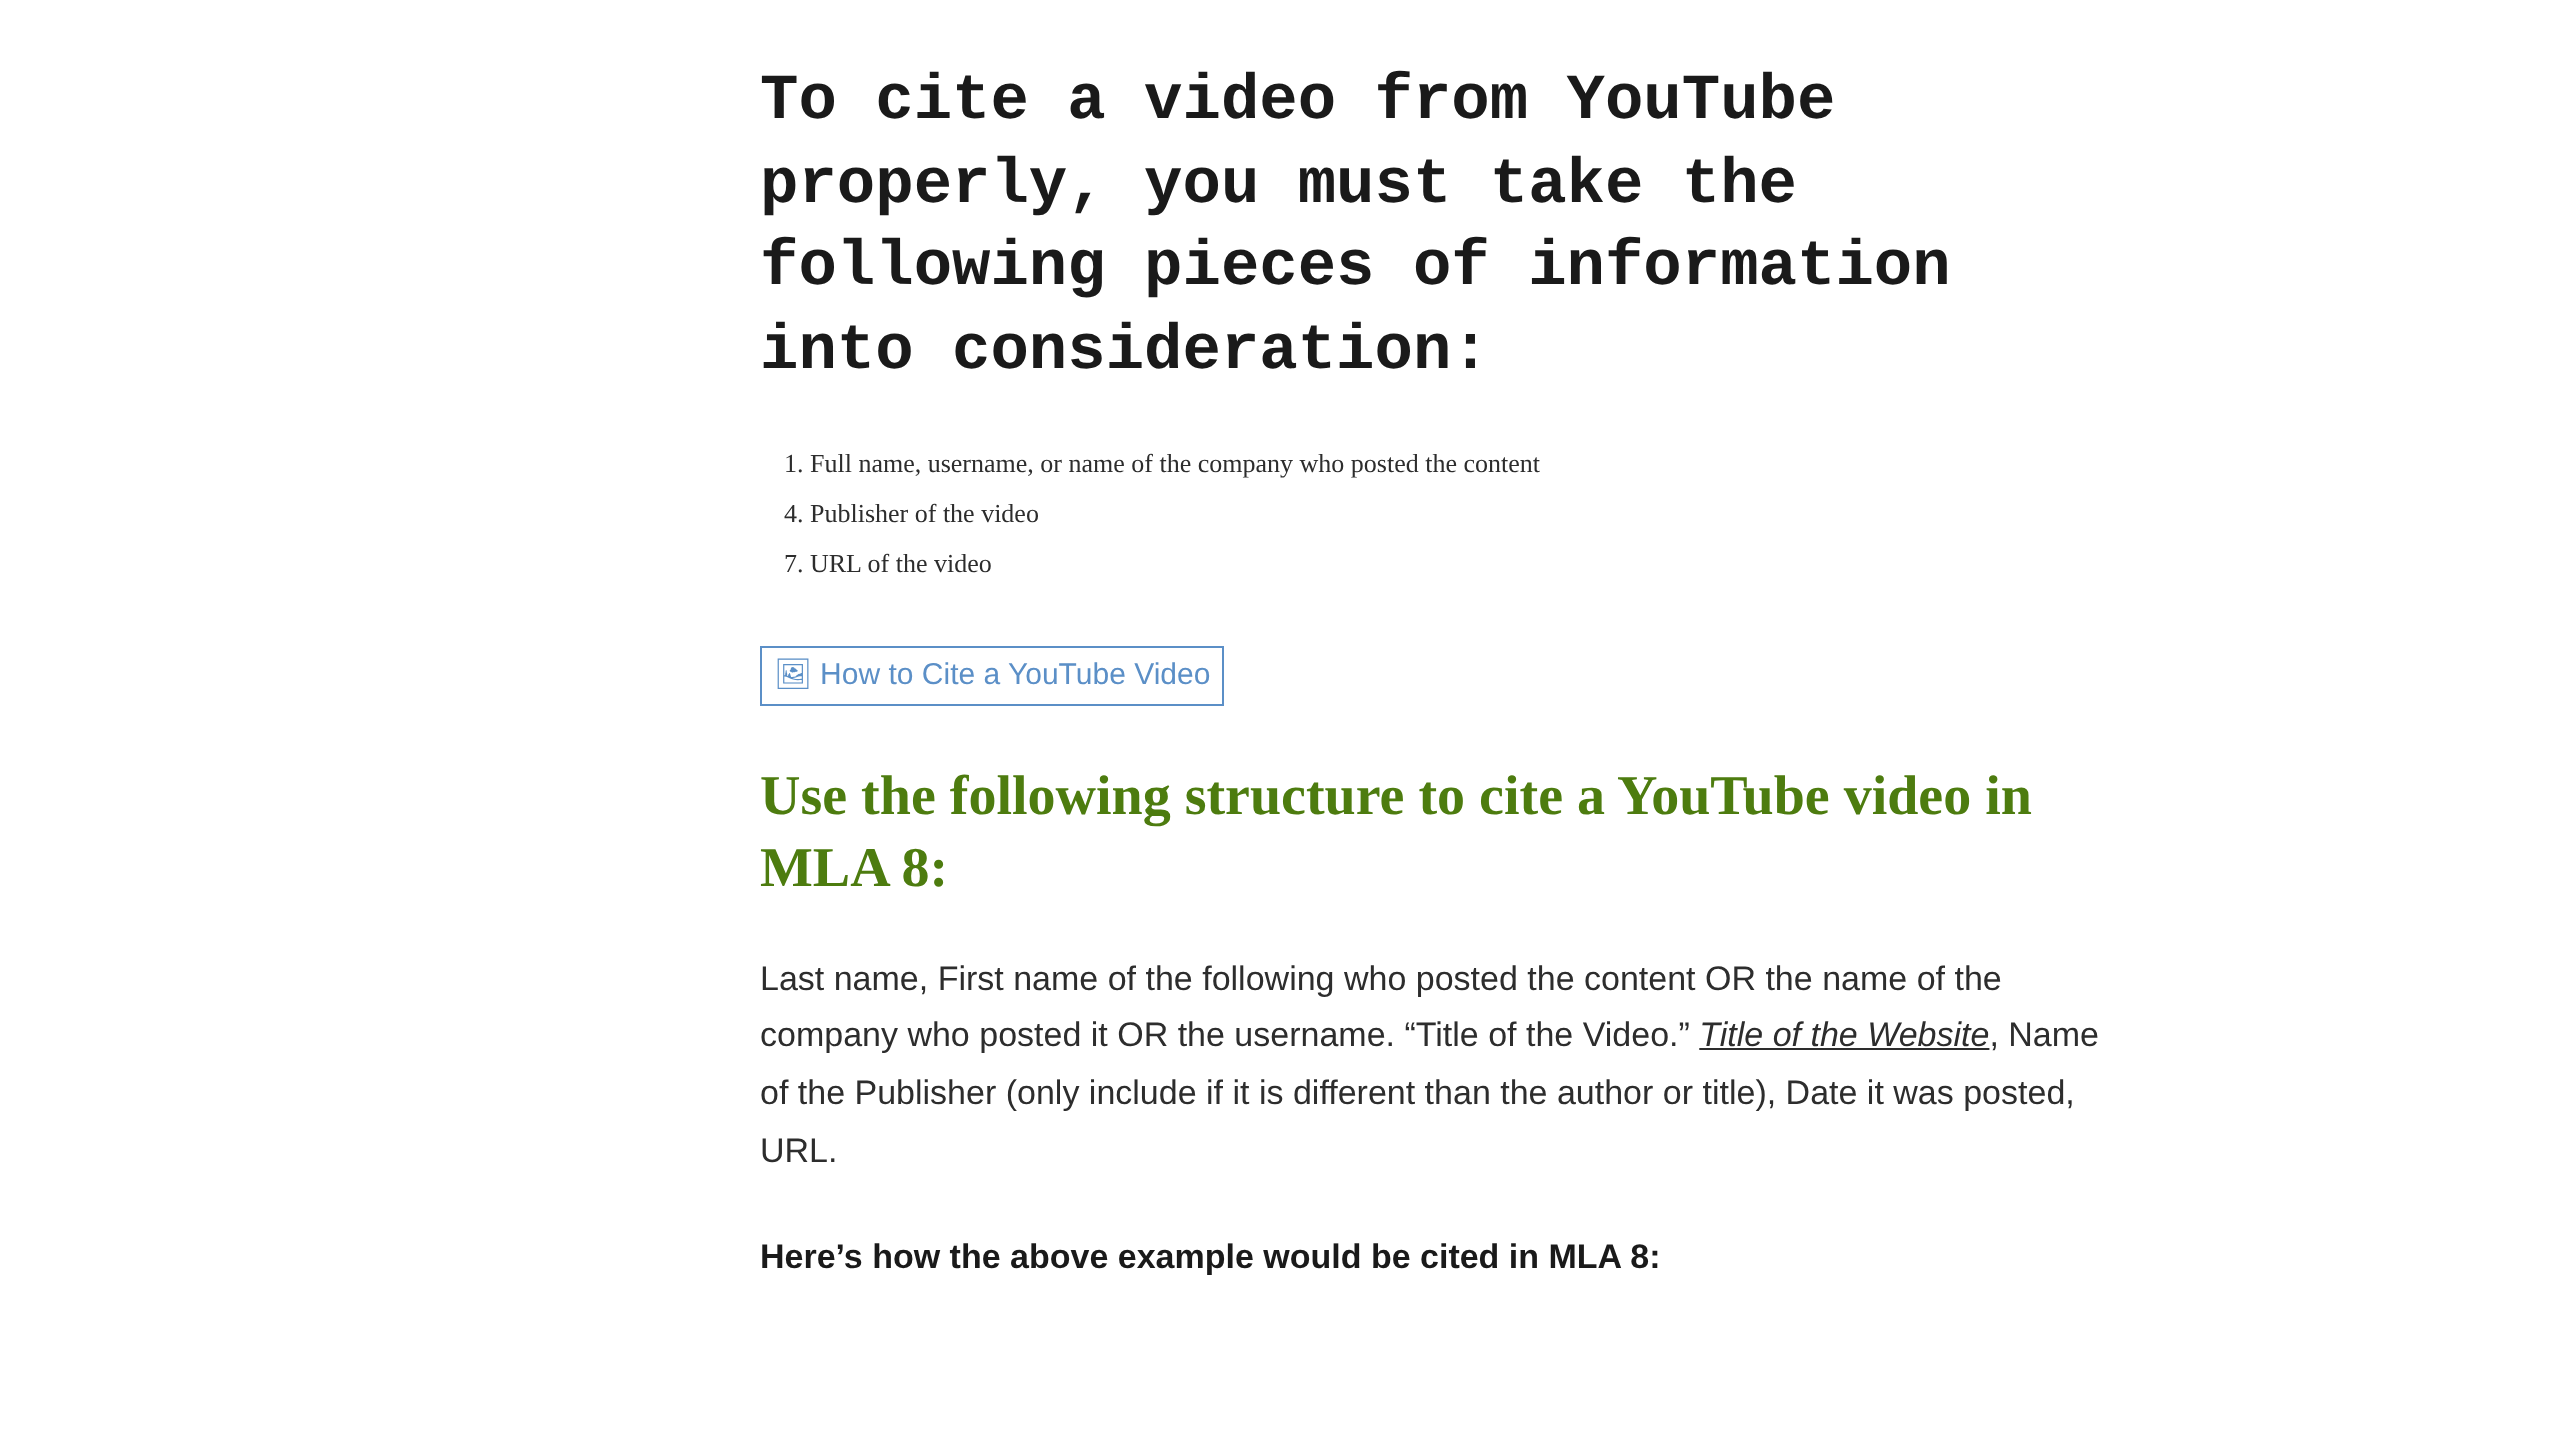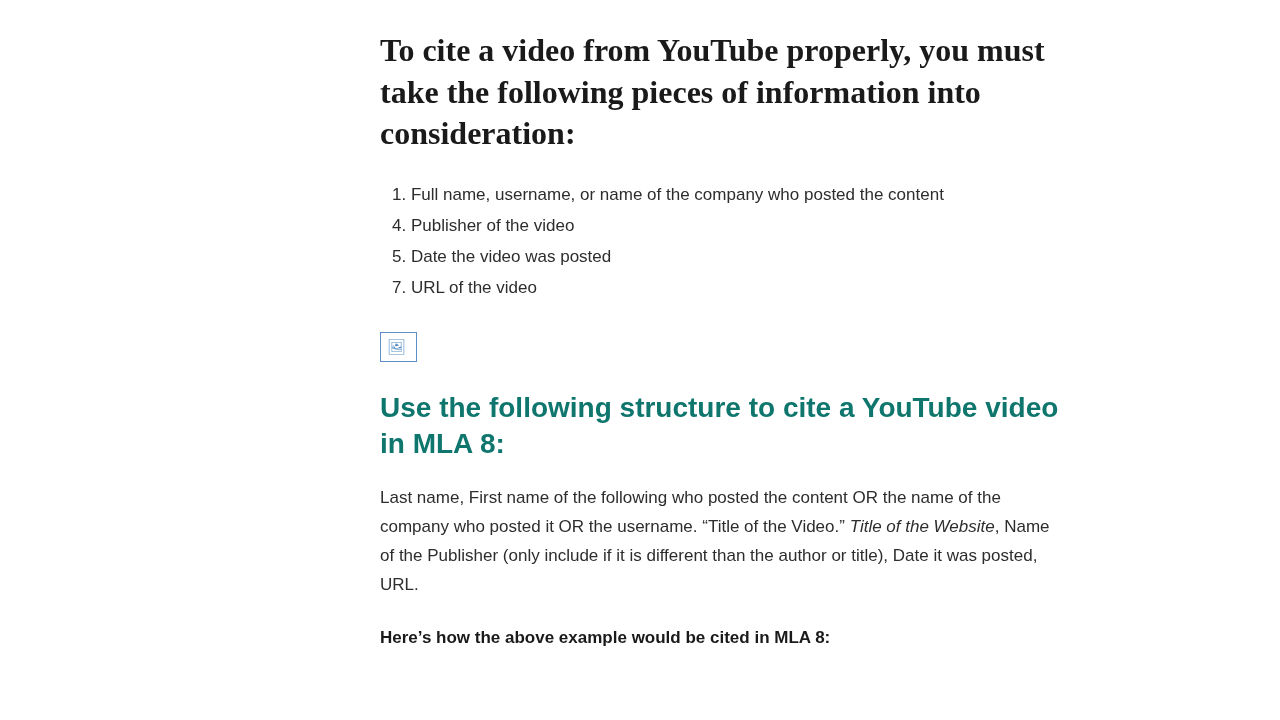--- a/index.html
+++ b/index.html
@@ -21,94 +21,95 @@
       margin: 0 auto;
       padding: 30px 40px 30px 200px;
     }
 
     .main-heading {
       font-size: 32px;
       font-weight: 700;
       color: #1a1a1a;
       line-height: 1.3;
       margin-bottom: 24px;
-      font-family: Liberation Serif, serif;
+      font-family: Liberation Mono, monospace;
     }
 
     .info-list {
       list-style: none;
       padding: 0;
       margin: 0 0 28px 12px;
     }
 
     .info-list li {
       padding: 2px 0;
-      font-size: 17px;
+      font-size: 13px;
       color: #2d2d2d;
-      font-family: Liberation Sans, sans-serif;
+      font-family: Liberation Serif, serif;
     }
 
     .image-placeholder {
       display: inline-flex;
       align-items: center;
       border: 1px solid #5b8fc7;
       padding: 2px 6px;
       color: #5b8fc7;
       font-size: 15px;
       font-family: Arial, sans-serif;
       margin-bottom: 28px;
       cursor: pointer;
     }
 
     .section-heading {
       font-size: 28px;
       font-weight: 700;
-      color: #0f766e;
+      color: #4d7c0f;
       line-height: 1.3;
       margin-bottom: 22px;
-      font-family: Liberation Sans, sans-serif;
+      font-family: Liberation Serif, serif;
     }
 
     .body-text {
       font-size: 17px;
       color: #2d2d2d;
       line-height: 1.7;
       margin-bottom: 24px;
       font-family: Arial, sans-serif;
     }
 
     .body-text em {
       font-style: italic;
+      text-decoration: underline;
     }
 
     .example-heading {
       font-size: 17px;
       font-weight: 700;
       color: #1a1a1a;
       margin-bottom: 16px;
       font-family: Arial, sans-serif;
     }
   </style>
 </head>
 <body>
 
 <div class="page-container">
 
   <h1 class="main-heading">To cite a video from YouTube properly, you must take the following pieces of information into consideration:</h1>
 
   <ol class="info-list">
   <li>1. Full name, username, or name of the company who posted the content</li>
       <li>4. Publisher of the video</li>
-      <li>5. Date the video was posted</li>
       <li>7. URL of the video</li>
     </ol>
 
   <div>
     <span class="image-placeholder">
       <span style="margin-right:4px;">🖼</span>
+      <span>How to Cite a YouTube Video</span>
     </span>
   </div>
 
   <h2 class="section-heading">Use the following structure to cite a YouTube video in MLA 8:</h2>
 
   <p class="body-text">
     <span>Last name, First name of the following who posted the content OR the name of the company who posted it OR the username. “Title of the Video.”</span>
     <em>Title of the Website</em><span>, Name of the Publisher (only include if it is different than the author or title), Date it was posted, URL.</span>
   </p>
 

